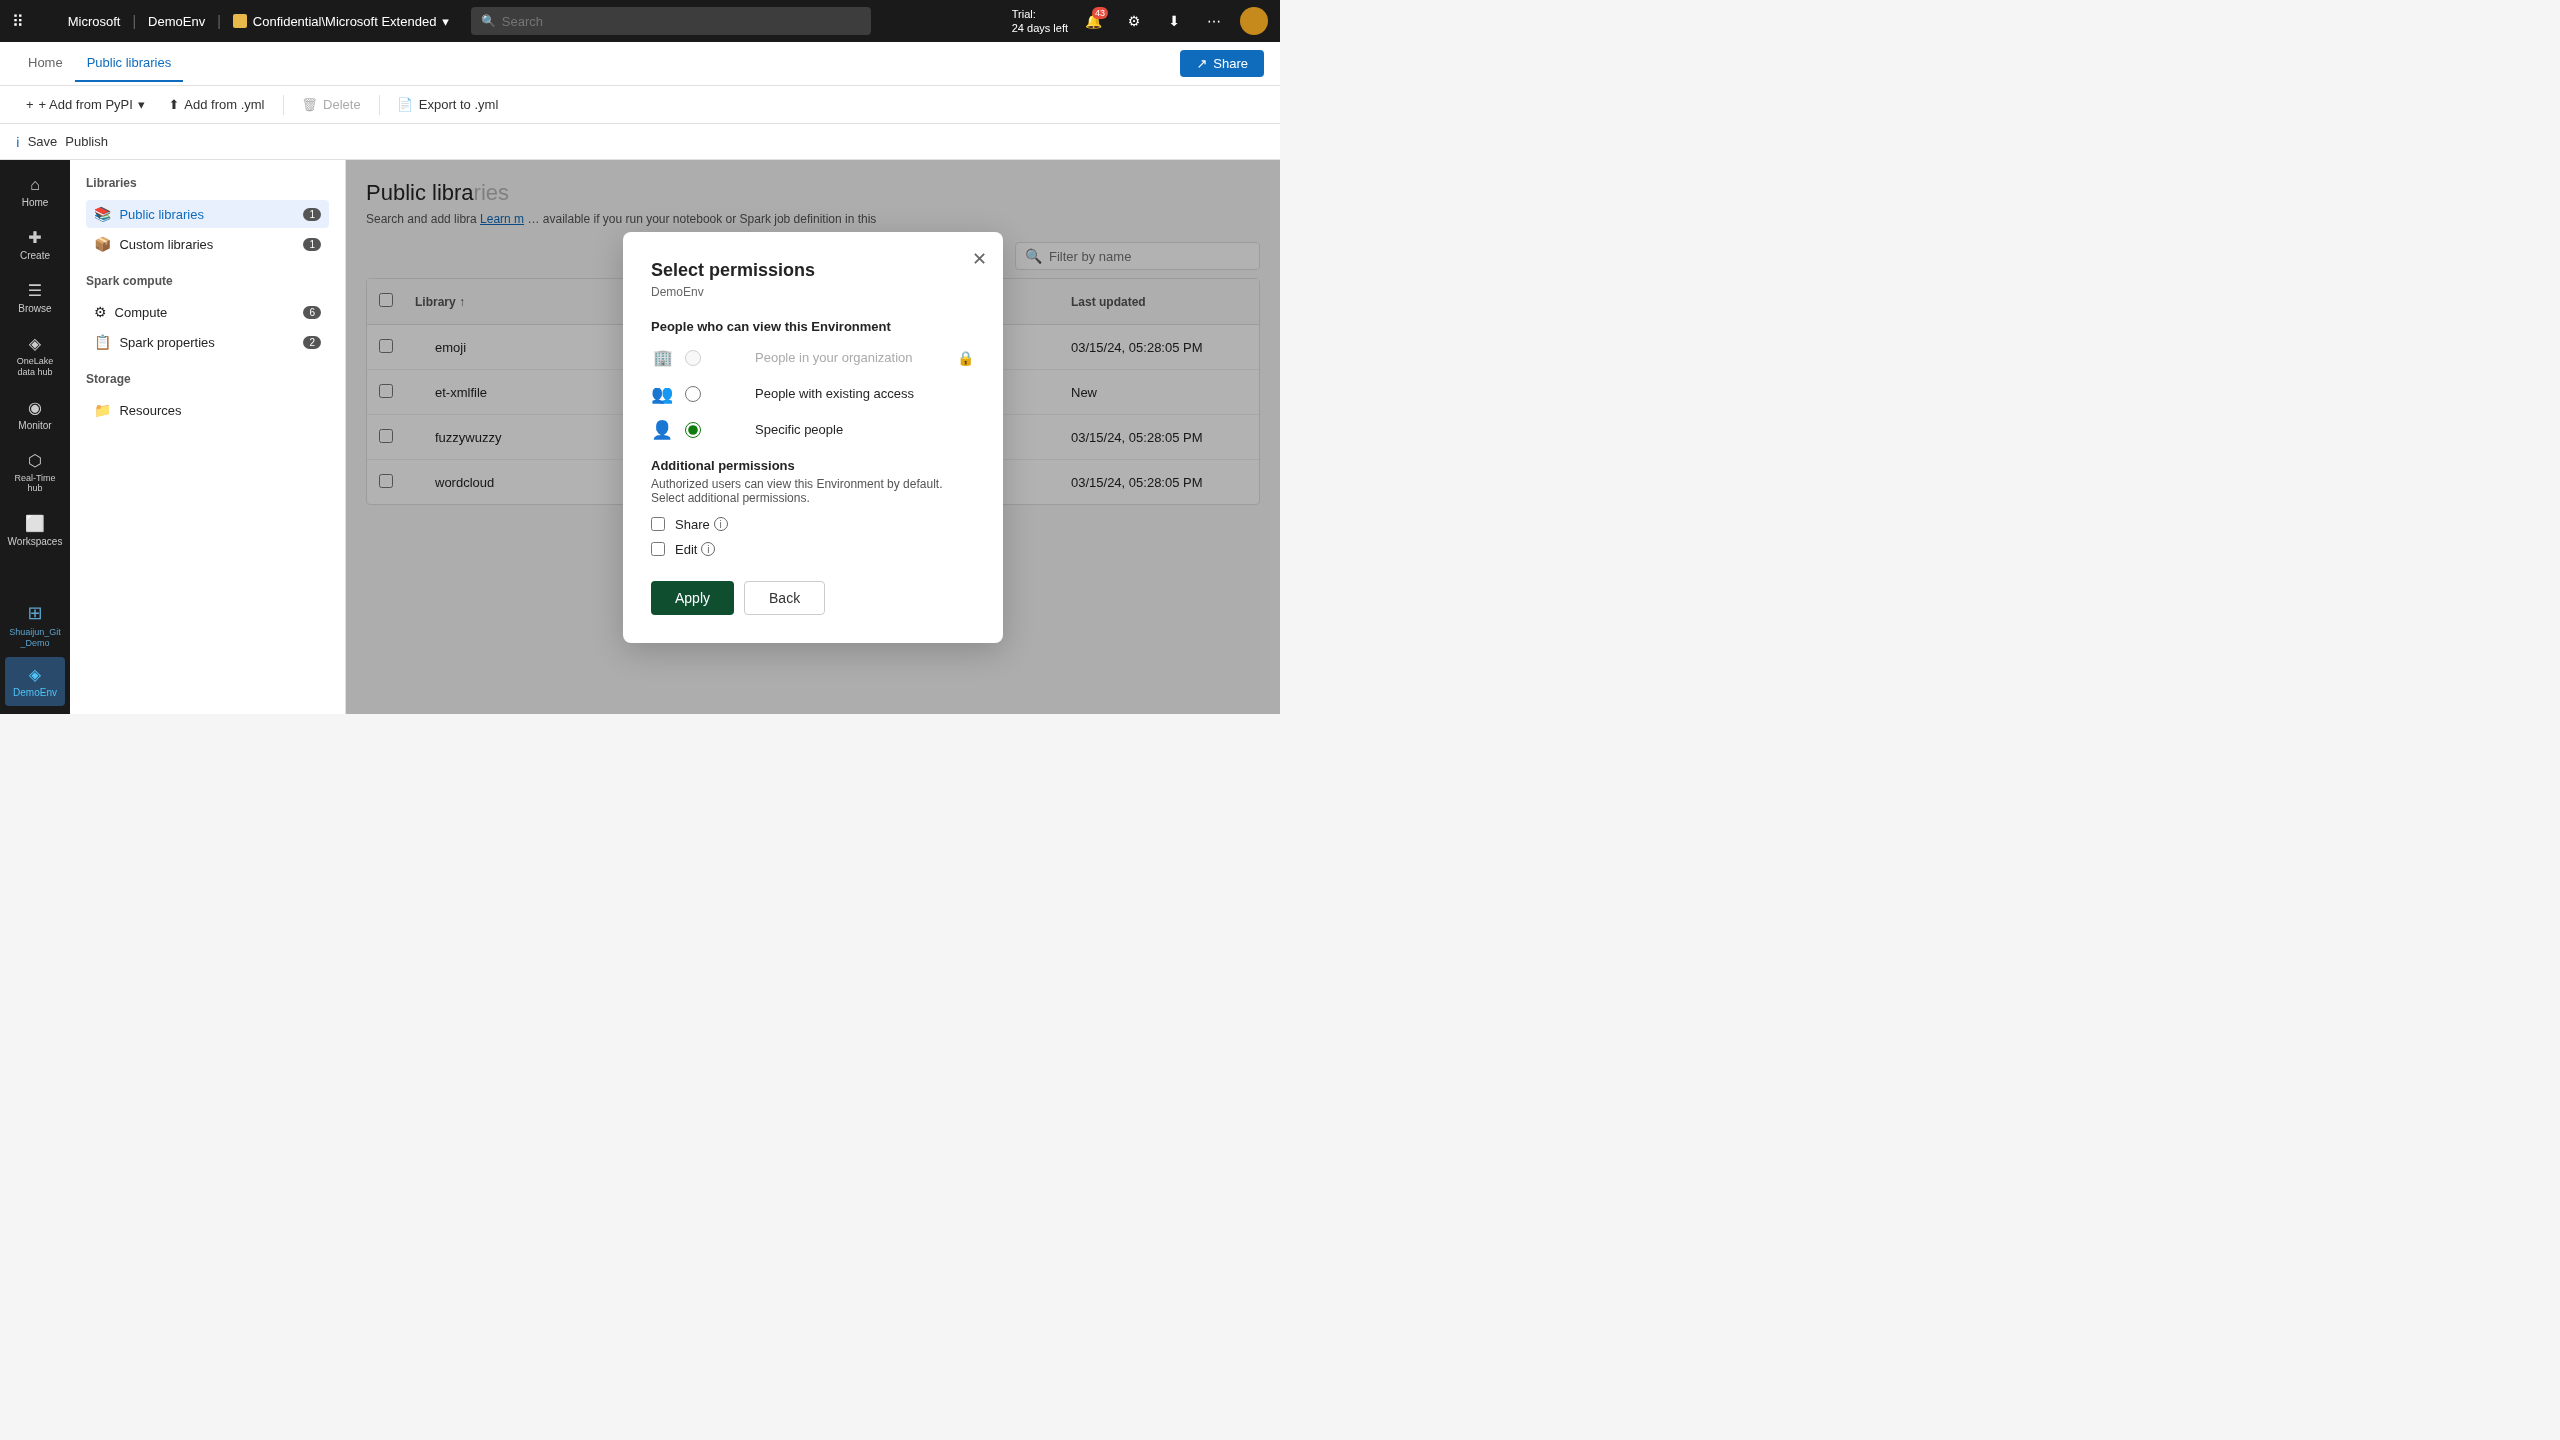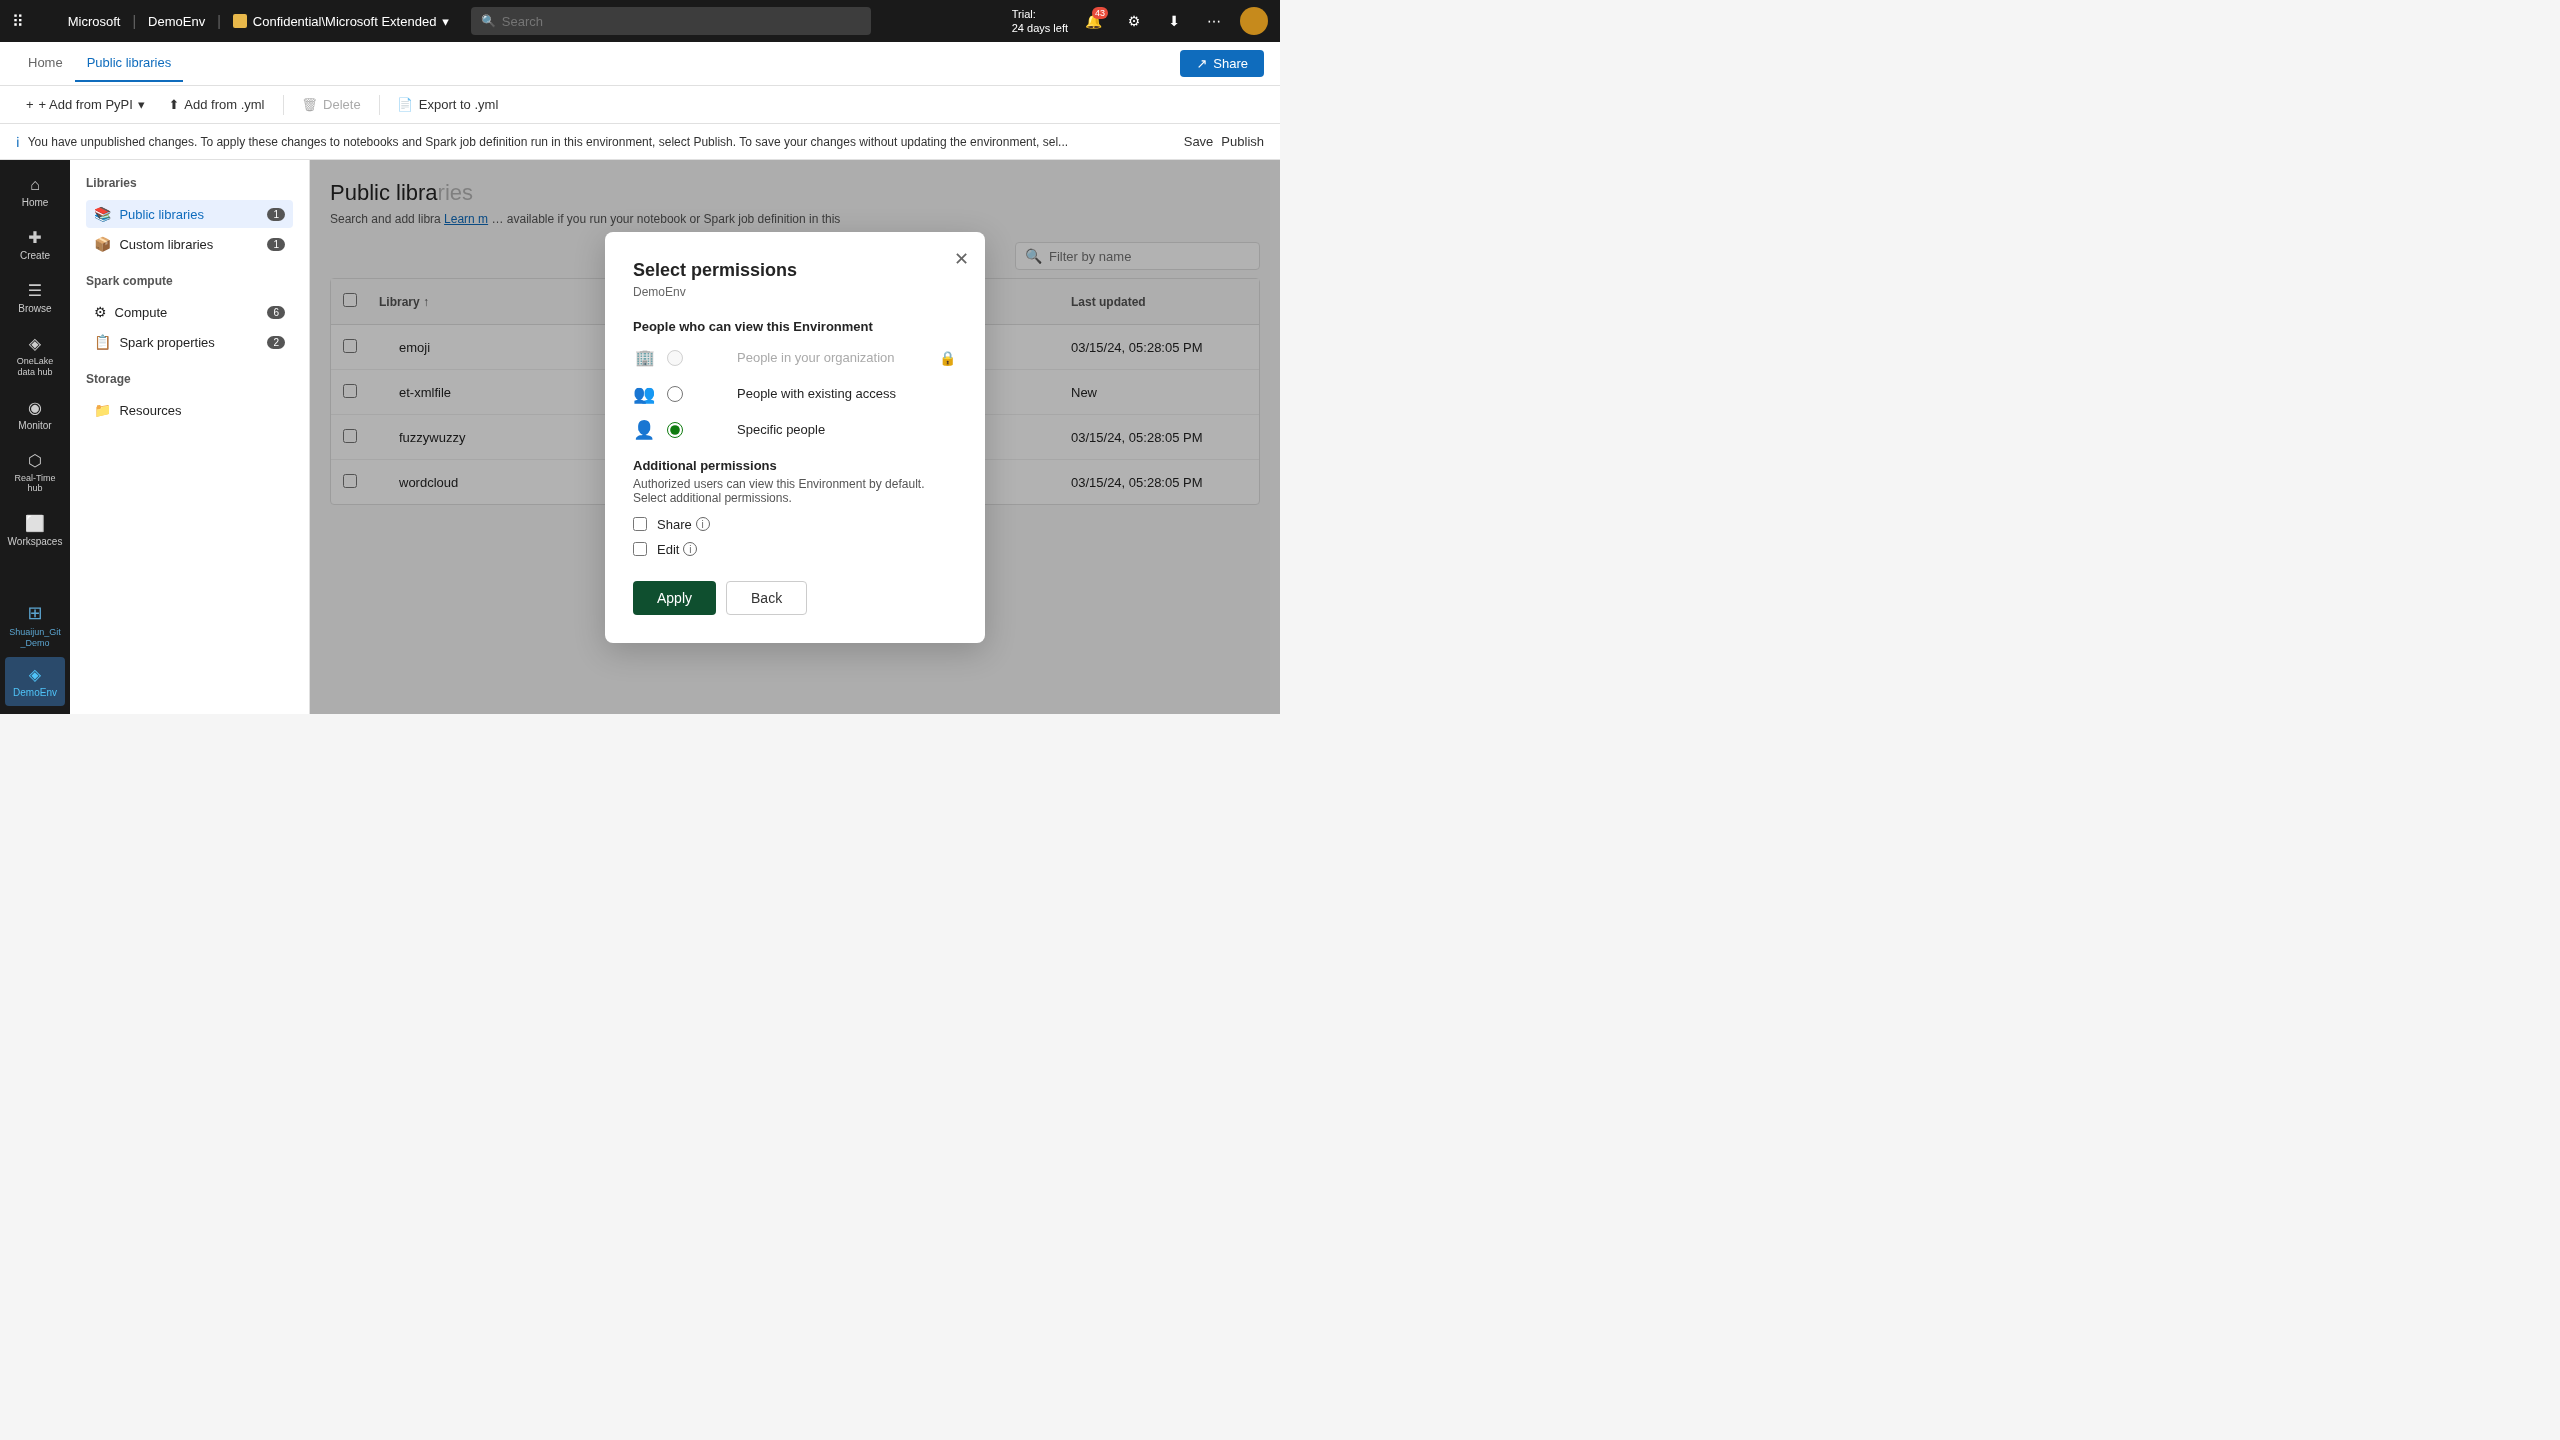--- a/index.html
+++ b/index.html
@@ -57,21 +57,21 @@
 
     
     .left-sidebar { width: 70px; background: #1a1a1a; display: flex; flex-direction: column; align-items: center; padding: 8px 0; gap: 4px; flex-shrink: 0; }
     .sidebar-item { display: flex; flex-direction: column; align-items: center; padding: 8px 4px; color: #ccc; cursor: pointer; border-radius: 4px; width: 60px; font-size: 10px; gap: 3px; }
     .sidebar-item .si-icon { font-size: 16px; }
     .sidebar-item-label { font-size: 10px; text-align: center; }
     .sidebar-item.highlighted { background: #2a4a6b; color: #4fc3f7; border-radius: 4px; }
     .sidebar-bottom { margin-top: auto; }
 
     
-    .content-sidebar { width: 240px; background: #fff; border-right: 1px solid #e0e0e0; padding: 16px; flex-shrink: 0; overflow-y: auto; }
+    .content-sidebar { width: 276px; background: #fff; border-right: 1px solid #e0e0e0; padding: 16px; flex-shrink: 0; overflow-y: auto; }
     .sidebar-section-title { font-size: 12px; color: #555; font-weight: 600; margin-bottom: 10px; }
     .sidebar-nav-item { display: flex; align-items: center; gap: 8px; padding: 6px 8px; border-radius: 4px; cursor: pointer; font-size: 13px; margin-bottom: 2px; }
     .sidebar-nav-item.active { background: #e8f0fe; color: #0f6cbd; }
     .sidebar-nav-item .item-icon { font-size: 14px; }
     .sidebar-nav-item .badge { margin-left: auto; background: #555; color: #fff; border-radius: 10px; font-size: 10px; padding: 1px 6px; }
     .sidebar-section-gap { margin-top: 16px; }
 
     
     .main-content { flex: 1; background: #f8f8f8; overflow: hidden; position: relative; }
     .main-content-inner { padding: 20px; }
@@ -198,21 +198,20 @@
   </button>
   <div class="tool-sep"></div>
   <button class="tool-btn">
     <span>📄</span>
     <span>Export to .yml</span>
   </button>
 </div>
 
 <div class="info-banner">
   <span class="info-icon">ℹ</span>
-  <span class="info-text">You have unpublished changes. To apply these changes to notebooks and Spark job definition run in this environment, select Publish. To save your changes without updating the environment, sel...</span>
   <div class="info-actions">
     <button class="info-save-btn">Save</button>
     <button class="info-publish-btn">Publish</button>
   </div>
 </div>
 
 <div class="main-layout">
 
   <div class="left-sidebar">
     <div class="sidebar-item">

